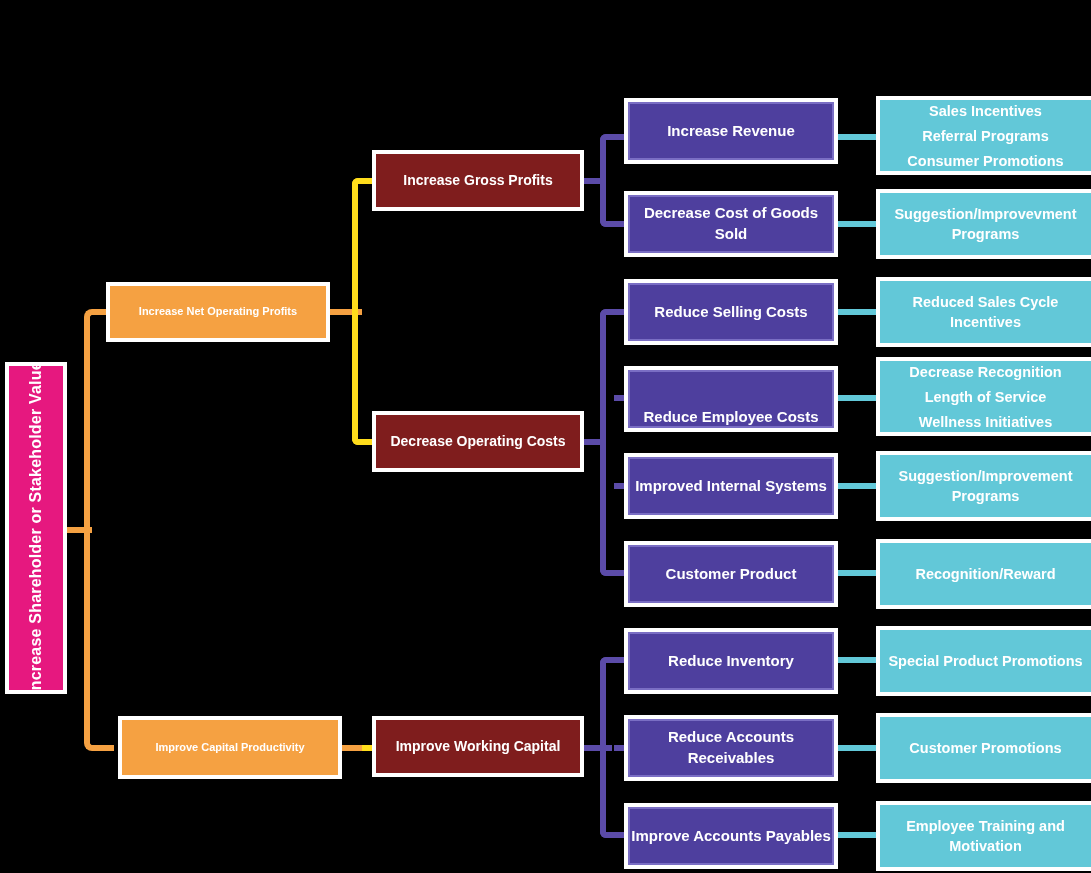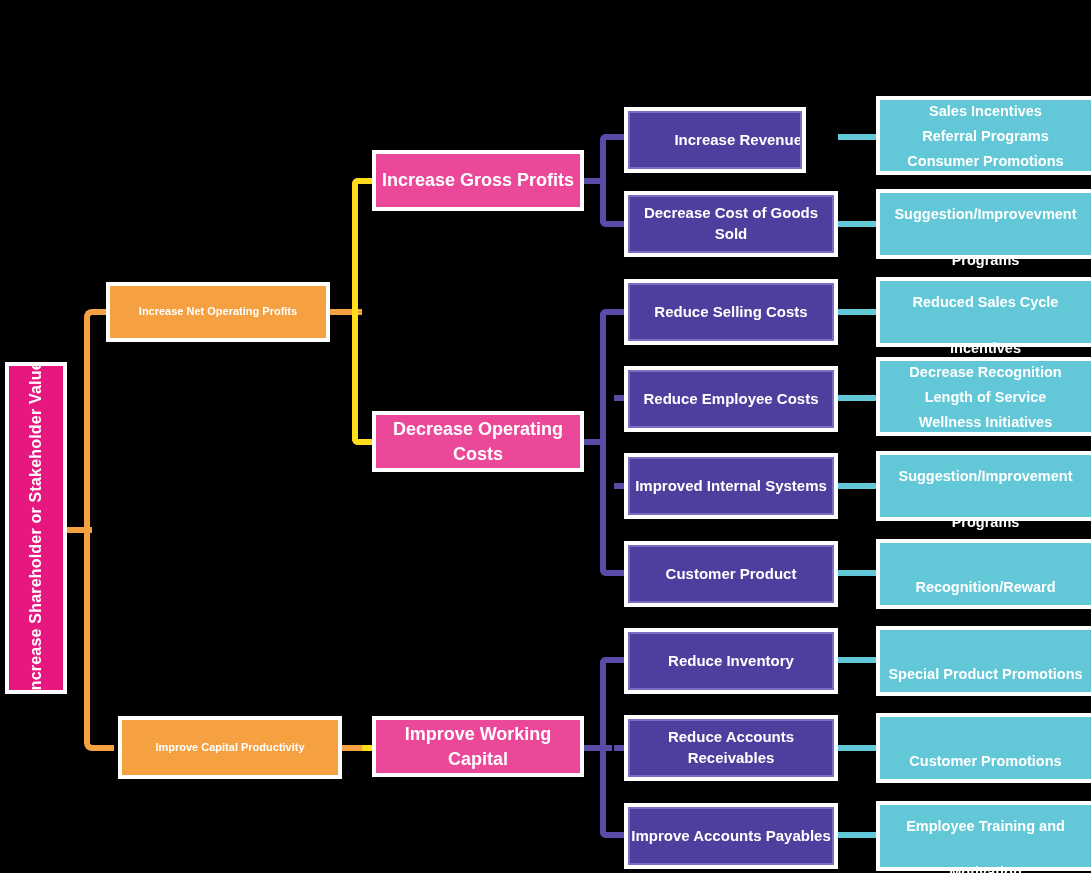--- a/index.html
+++ b/index.html
@@ -47,41 +47,40 @@
     display: block;
   }
 
   
   .node.orange {
     background: #f5a142;
     font-size: 11px;
   }
   
   .node.yellow {
-    background: #ec4899;
-    font-size: 18px;
+    background: #7f1d1d;
+    font-size: 14px;
   }
   
   .node.purple {
     background: #4e3f9e;
     font-size: 15px;
     outline: 2px solid #7a6ec4;
     outline-offset: -6px;
   }
   
   .node.teal {
     background: #62c8d8;
     font-size: 14.5px;
     flex-direction: column;
     justify-content: center;
   }
   .node.teal .line {
     display: block;
     width: 100%;
-    margin-top: 26px;
   }
   .node.teal.three .line { margin: 2.5px 0; }
 
   
   .conn {
     position: absolute;
     z-index: 1;
   }
   .h { height: 6px; }
 
@@ -178,30 +177,30 @@
   <div class="node yellow" style="left:372px; top:150px; width:212px; height:61px;">
     <span>Increase Gross Profits</span>
   </div>
   <div class="node yellow" style="left:372px; top:411px; width:212px; height:61px;">
     <span>Decrease Operating Costs</span>
   </div>
   <div class="node yellow" style="left:372px; top:716px; width:212px; height:61px;">
     <span>Improve Working Capital</span>
   </div>
 
-  <div class="node purple" style="left:624px; top:107px; width:182px; height:66px;justify-content:flex-end;">
+  <div class="node purple" style="left:624px; top:98px; width:214px; height:66px;">
     <span>Increase Revenue</span>
   </div>
   <div class="node purple" style="left:624px; top:191px; width:214px; height:66px;">
     <span>Decrease Cost of Goods Sold</span>
   </div>
   <div class="node purple" style="left:624px; top:279px; width:214px; height:66px;">
     <span>Reduce Selling Costs</span>
   </div>
-  <div class="node purple" style="left:624px; top:366px; width:214px; height:66px;">
+  <div class="node purple" style="left:624px; top:366px; width:214px; height:66px;align-items:flex-end;">
     <span>Reduce Employee Costs</span>
   </div>
   <div class="node purple" style="left:624px; top:453px; width:214px; height:66px;">
     <span>Improved Internal Systems</span>
   </div>
   <div class="node purple" style="left:624px; top:541px; width:214px; height:66px;">
     <span>Customer Product</span>
   </div>
   <div class="node purple" style="left:624px; top:628px; width:214px; height:66px;">
     <span>Reduce Inventory</span>

